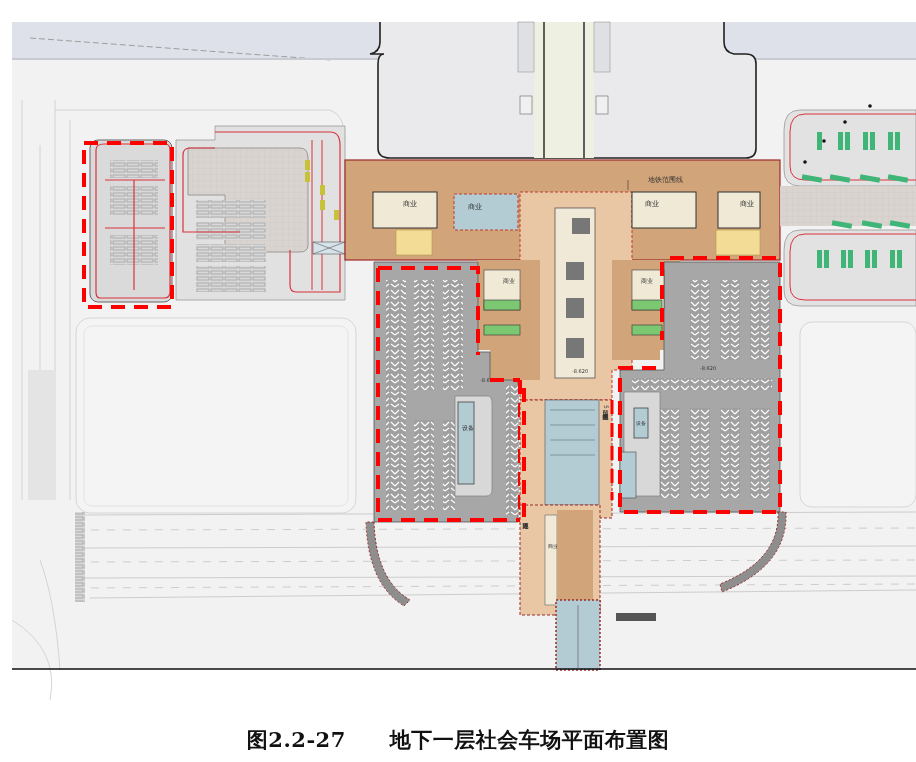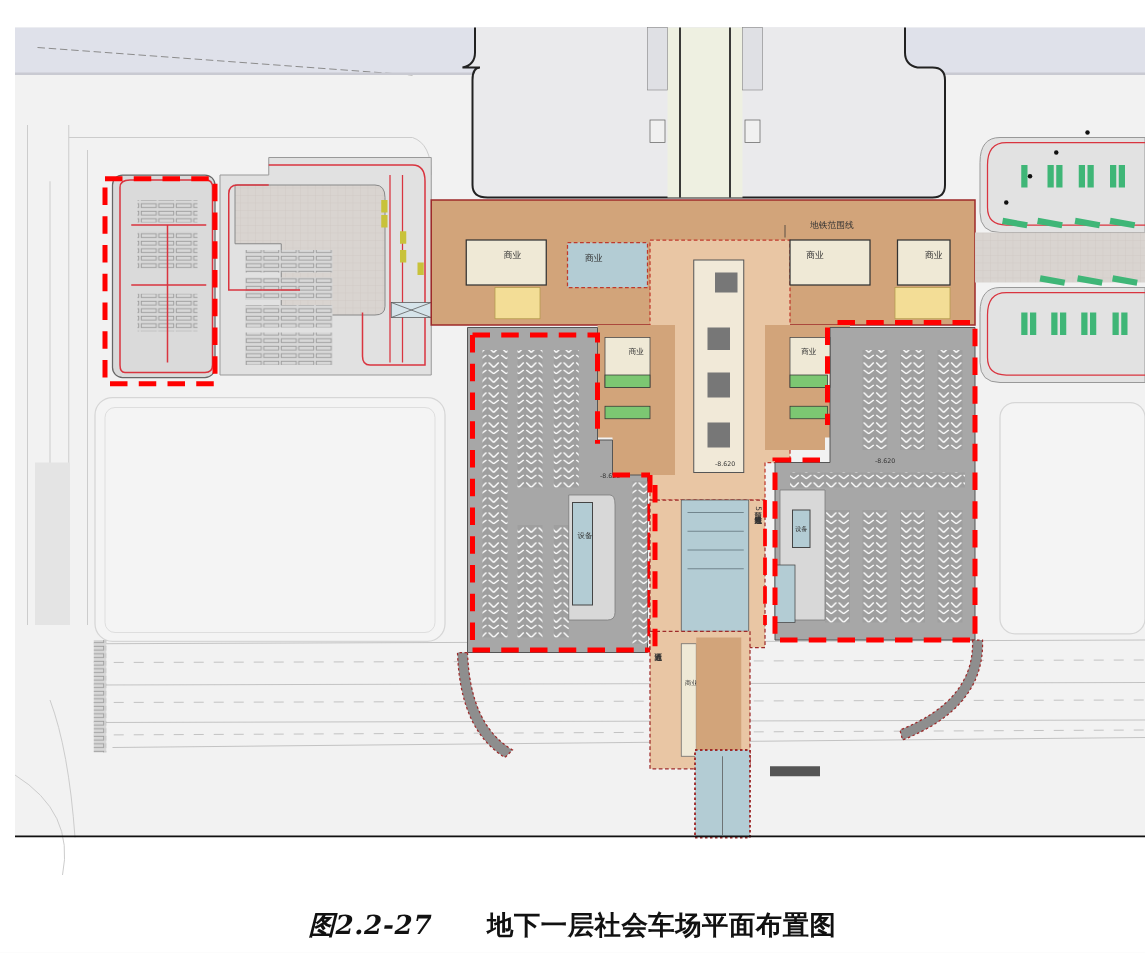--- a/index.html
+++ b/index.html
@@ -1,19 +1,19 @@
 <!DOCTYPE html>
 <html><head>
 <meta charset="utf-8">
 <style>
   html,body{margin:0;padding:0;background:#ffffff;}
   body{width:916px;height:762px;position:relative;overflow:hidden;font-family:"DejaVu Sans",sans-serif;}
   #plan{position:absolute;left:0;top:0;width:916px;height:700px;}
   .caption{position:absolute;left:0;top:726px;width:916px;text-align:center;font-family:"DejaVu Serif",serif;font-weight:bold;font-size:21px;color:#111;letter-spacing:0.5px;}
-  .caption .num{margin-right:36px;font-style:italic;}
+  .caption .num{margin-right:36px;}
   .lbl{font-family:"DejaVu Sans",sans-serif;fill:#333;}
 </style>
 </head>
 <body>
 
 <svg id="plan" viewBox="0 0 916 700" xmlns="http://www.w3.org/2000/svg">
   <defs>
     <pattern id="stalls" width="10" height="12" patternUnits="userSpaceOnUse">
       <rect width="10" height="12" fill="#9f9f9f"></rect>
       <path d="M1 2 L5 6 M9 2 L5 6 M1 8 L5 11 M9 8 L5 11" stroke="#ffffff" stroke-width="1.1"></path>

